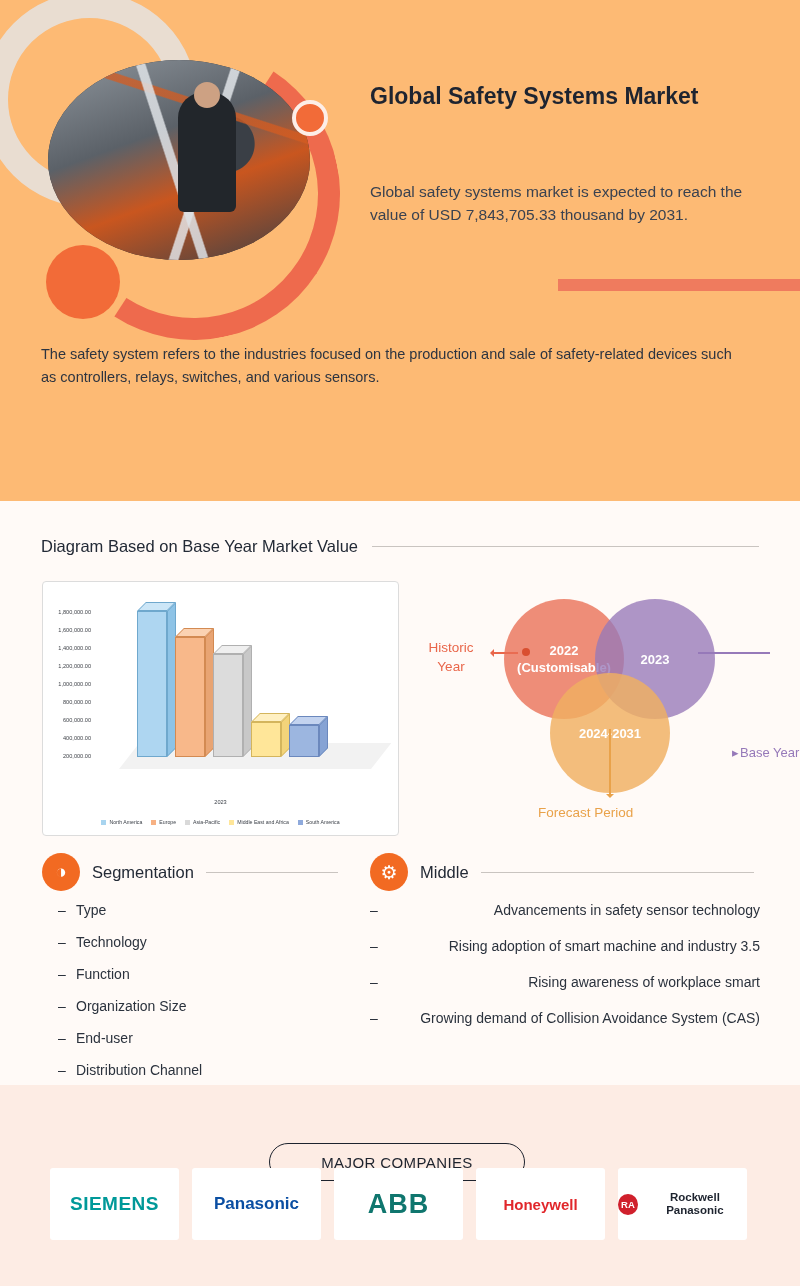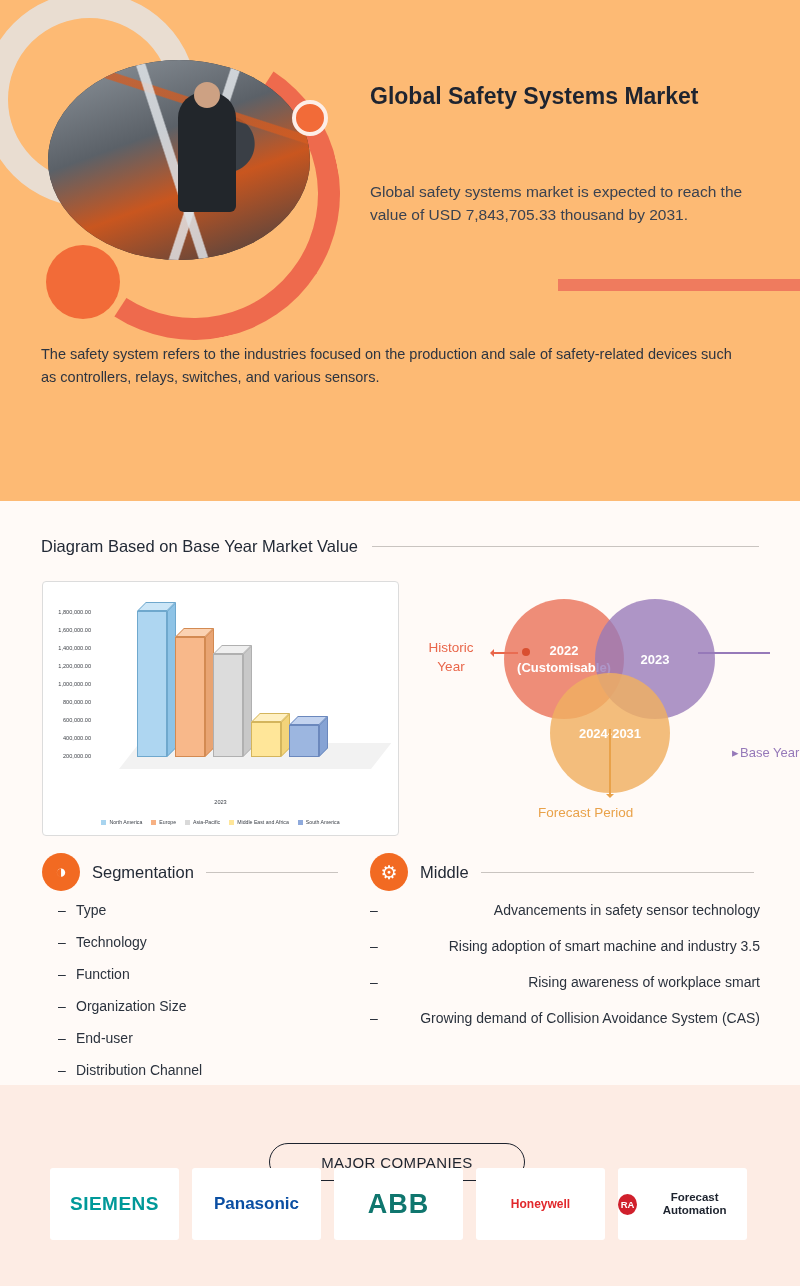--- a/index.html
+++ b/index.html
@@ -394,21 +394,21 @@
     border-radius: 3px;
     display: flex;
     align-items: center;
     justify-content: center;
     text-align: center;
     font-weight: bold;
   }
   .l-siemens { color: #009999; font-size: 19px; letter-spacing: .5px; }
   .l-panasonic { color: #0a4ea2; font-size: 17px; }
   .l-abb { color: #0f766e; font-size: 27px; letter-spacing: 1px; }
-  .l-honeywell { color: #e1272b; font-size: 12px; }
+  .l-honeywell { color: #e1272b; font-size: 15px; }
   .l-rockwell { color: #1d232e; font-size: 11.5px; line-height: 13px; display: flex; align-items: center; gap: 5px; }
   .ra-badge {
     width: 21px; height: 21px;
     border-radius: 50%;
     background: #d0202c;
     color: #fff;
     font-size: 9.5px;
     display: flex; align-items: center; justify-content: center;
   }
 
@@ -598,21 +598,21 @@
       </div>
       <div class="logo-box">
         <span class="l-abb">ABB</span>
       </div>
       <div class="logo-box">
         <span class="l-honeywell">Honeywell</span>
       </div>
       <div class="logo-box">
         <span class="l-rockwell">
           <span class="ra-badge">RA</span>
-          <span>Forecast Automation</span>
+          <span>Rockwell Panasonic</span>
         </span>
       </div>
     </div>
   </div>
 
   <div class="footer">
     <div class="dots">
       <i style="background:#f26a22;"></i>
         <i style="background:#1b3a6b;"></i>
         <i style="background:#1b3a6b;"></i>

